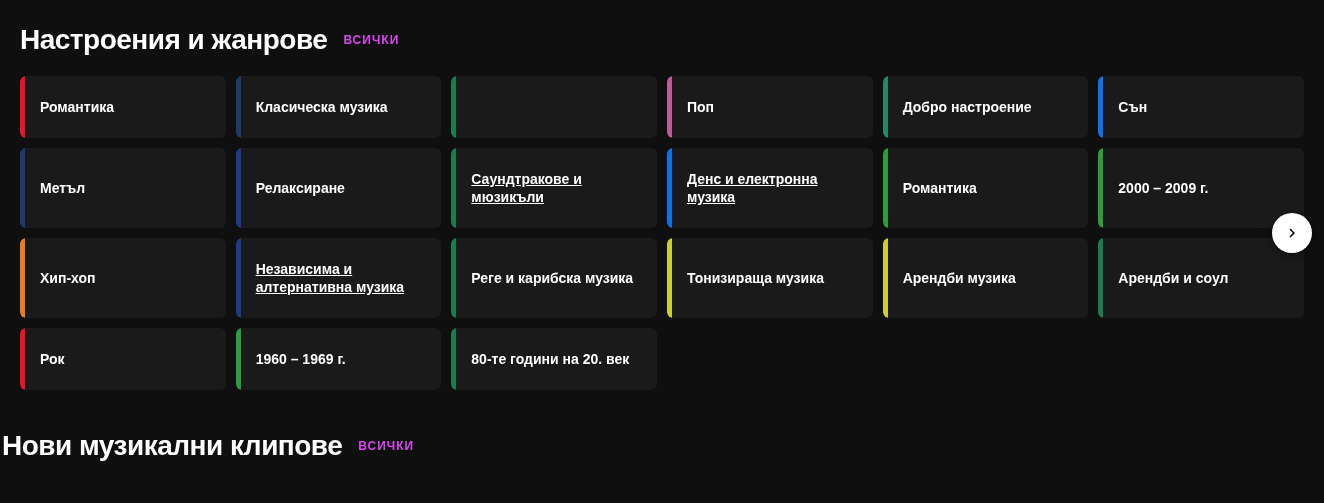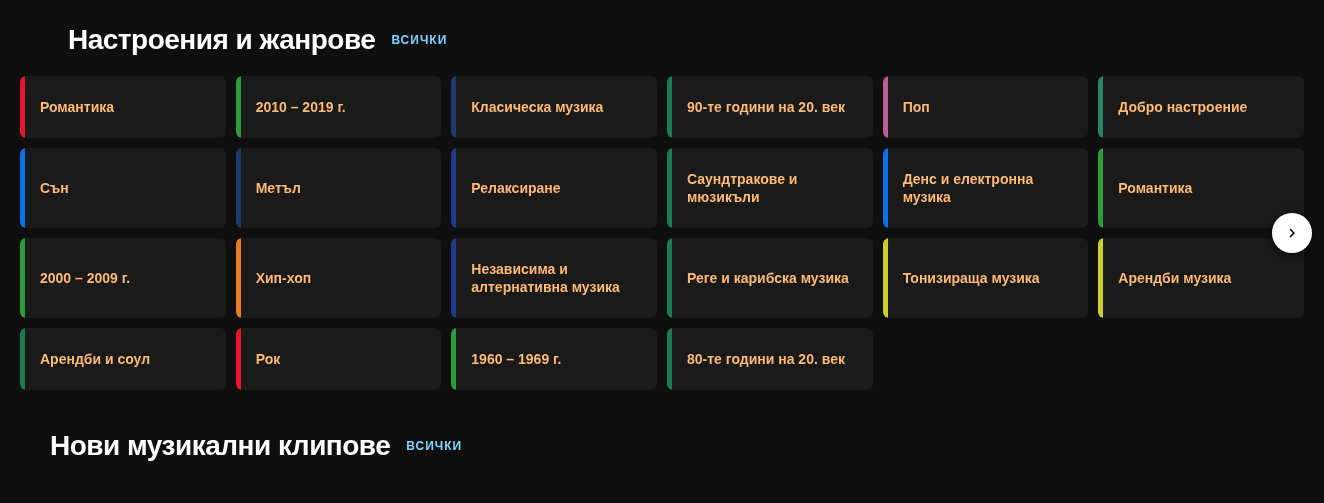--- a/index.html
+++ b/index.html
@@ -14,34 +14,33 @@
 
     .section {
       padding: 24px 20px 16px 20px;
     }
 
     .section-header {
       display: flex;
       align-items: center;
       gap: 16px;
       margin-bottom: 20px;
-      margin-left: 48px;
     }
 
     .section-title {
       font-size: 28px;
       font-weight: 800;
       color: #fff;
       letter-spacing: -0.5px;
     }
 
     .section-all-link {
       font-size: 12px;
       font-weight: 600;
-      color: #7dd3fc;
+      color: #d946ef;
       text-transform: uppercase;
       letter-spacing: 1px;
       cursor: pointer;
       text-decoration: none;
     }
 
     .grid-container {
       position: relative;
     }
 
@@ -69,21 +68,21 @@
       left: 0;
       top: 0;
       bottom: 0;
       width: 5px;
       border-radius: 6px 0 0 6px;
     }
 
     .genre-card .label {
       font-size: 14px;
       font-weight: 700;
-      color: #fdba74;
+      color: #ffffff;
       line-height: 1.3;
       padding-left: 4px;
     }
 
     .next-button {
       position: absolute;
       right: -8px;
       top: 50%;
       transform: translateY(-50%);
       width: 40px;
@@ -103,49 +102,45 @@
     }
 
     .section-bottom {
       padding: 24px 20px 16px 2px;
       border-top: none;
     }
 
     
     .genre-card.tall {
       min-height: 80px;
+      text-decoration: underline;
     }
   </style>
 </head>
 <body>
 
 <div class="section">
   <div class="section-header">
     <span class="section-title">Настроения и жанрове</span>
     <a class="section-all-link">ВСИЧКИ</a>
   </div>
 
   <div class="grid-container">
     <div class="genre-grid">
 
       <div class="genre-card">
         <div class="color-bar" style="background:#e91429;"></div>
         <span class="label">Романтика</span>
       </div>
       <div class="genre-card">
-        <div class="color-bar" style="background:#2d9c3c;"></div>
-        <span class="label">2010 – 2019 г.</span>
-      </div>
-      <div class="genre-card">
         <div class="color-bar" style="background:#1e3a6b;"></div>
         <span class="label">Класическа музика</span>
       </div>
       <div class="genre-card">
         <div class="color-bar" style="background:#1a7d4f;"></div>
-        <span class="label">90-те години на 20. век</span>
       </div>
 
       <div class="genre-card">
         <div class="color-bar" style="background:#bc5d9a;"></div>
         <span class="label">Поп</span>
       </div>
       <div class="genre-card">
         <div class="color-bar" style="background:#27856a;"></div>
         <span class="label">Добро настроение</span>
       </div>

